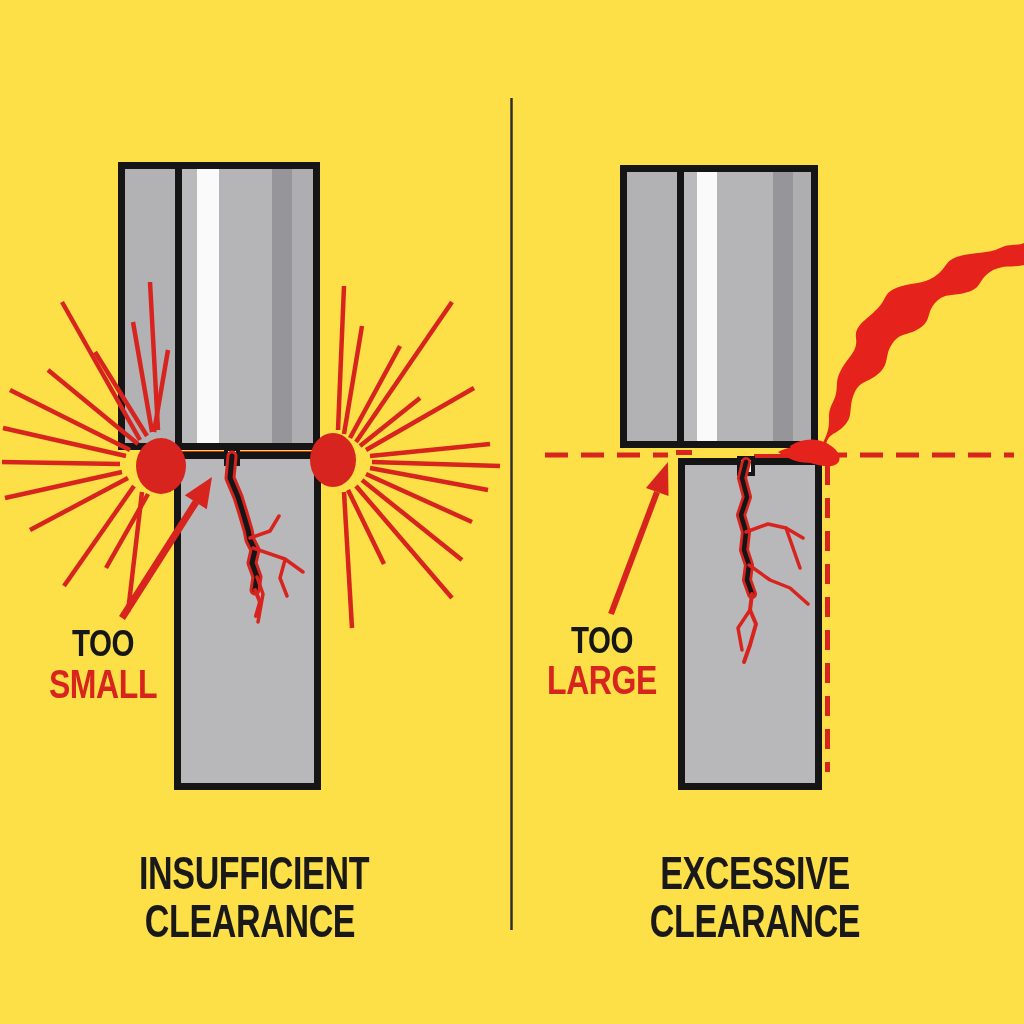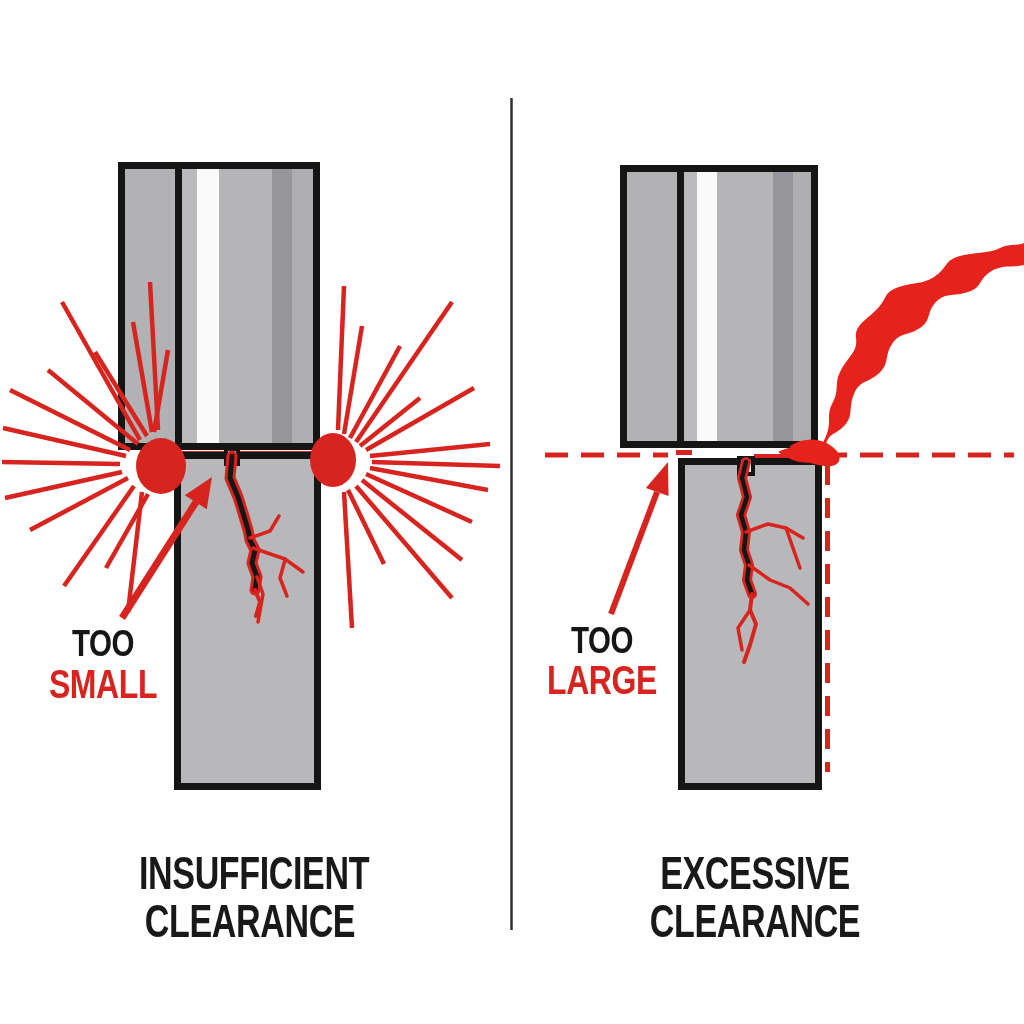--- a/index.html
+++ b/index.html
@@ -1,18 +1,18 @@
 <!DOCTYPE html>
 <html><head>
 <meta charset="utf-8">
 <style>
   html,body{margin:0;padding:0;background:#e9e9e9;}
   .stage{
     position:relative;width:1024px;height:1024px;margin:0 auto;
-    background:#ffffff;overflow:hidden;
+    background:#fde047;overflow:hidden;
     font-family:"Liberation Sans","DejaVu Sans",sans-serif;
   }
   svg.layer{position:absolute;left:0;top:0;}
   .txt{position:absolute;line-height:1;font-weight:700;white-space:nowrap;
        text-align:center;transform-origin:50% 50%;}
   .callout-top{font-size:36px;color:#161616;transform:scaleX(.82);letter-spacing:-.5px;}
   .callout-bottom{font-size:40px;color:#d8241e;transform:scaleX(.80);letter-spacing:-.5px;}
   .caption-line{font-size:46px;color:#191919;transform:scaleX(.74);letter-spacing:-.5px;}
 </style>
 </head>

